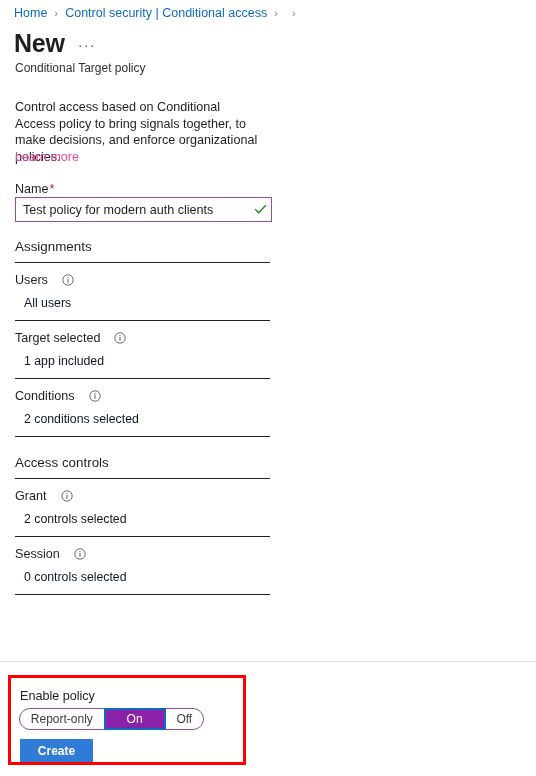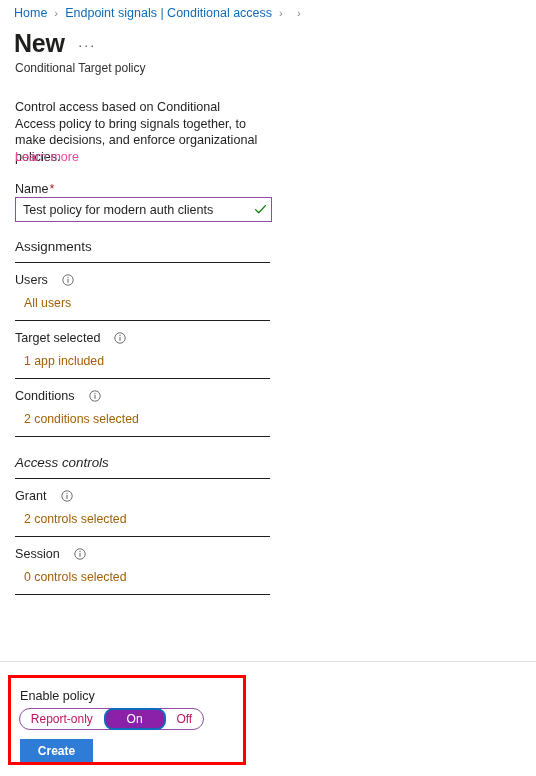--- a/index.html
+++ b/index.html
@@ -91,34 +91,34 @@
     width: 22px; height: 100%;
     display: flex; align-items: center; justify-content: center;
   }
 
   
   .form { position: absolute; left: 15px; top: 238px; width: 255px; }
   .section-head {
     font-size: 13.4px; line-height: 17px; color: #201f1e;
     padding-bottom: 7px;
   }
-  .section-head.spaced { padding-top: 17px; font-style: italic; }
+  .section-head.spaced { padding-top: 17px; }
   .rule {
     border-bottom: 1px solid #201f1e;
     height: 0; width: 255px;
   }
   .field { padding-top: 9px; padding-bottom: 9px; }
   .field-label {
     display: flex; align-items: center; gap: 14px;
     font-size: 12.6px; line-height: 16px; color: #201f1e;
   }
   .field-value {
     margin-top: 7px; margin-left: 9px;
     font-size: 12.3px; line-height: 16px;
-    color: #a16207; cursor: pointer;
+    color: #0f172a; cursor: pointer;
   }
   .info-icon {
     display: inline-flex; align-items: center; justify-content: center;
     width: 12px; height: 12px;
   }
 
   
   .footer-sep {
     position: absolute; left: 0; top: 661px;
     width: 536px; height: 1px; background: #e1dfdd;
@@ -140,27 +140,27 @@
     width: 185px; height: 22px;
     border: 1px solid #8f4fa0;
     border-radius: 11px;
     background: #ffffff;
     display: flex; align-items: center;
   }
   .toggle-opt {
     flex: 1 1 auto;
     height: 100%;
     display: flex; align-items: center; justify-content: center;
-    font-size: 12px; color: #be185d;
+    font-size: 12px; color: #404040;
     cursor: pointer;
     position: relative;
   }
   .toggle-opt.selected {
     flex: 0 0 62px;
-    border-radius: 9px;
+    border-radius: 0;
     background: #8b21a8;
     color: #ffffff;
     border: 2px solid #0f6cbd;
     height: 22px;
     box-shadow: inset 0 0 0 1px #8b21a8;
   }
 
   .create-btn {
     position: absolute; left: 20px; top: 739px;
     width: 73px; height: 23px;
@@ -174,21 +174,21 @@
   }
 </style>
 </head>
 <body>
 
 <div class="page">
 
   <nav class="breadcrumb">
     <span class="crumb">Home</span>
     <span class="crumb-sep">›</span>
-    <span class="crumb">Endpoint signals | Conditional access</span>
+    <span class="crumb">Control security | Conditional access</span>
     <span class="crumb-sep">›</span>
     <span class="crumb-sep">›</span>
   </nav>
 
   <div class="title-row">
     <div class="page-title">New</div>
     <div class="ellipsis-btn">···</div>
   </div>
   <div class="subtitle">Conditional Target policy</div>
 

